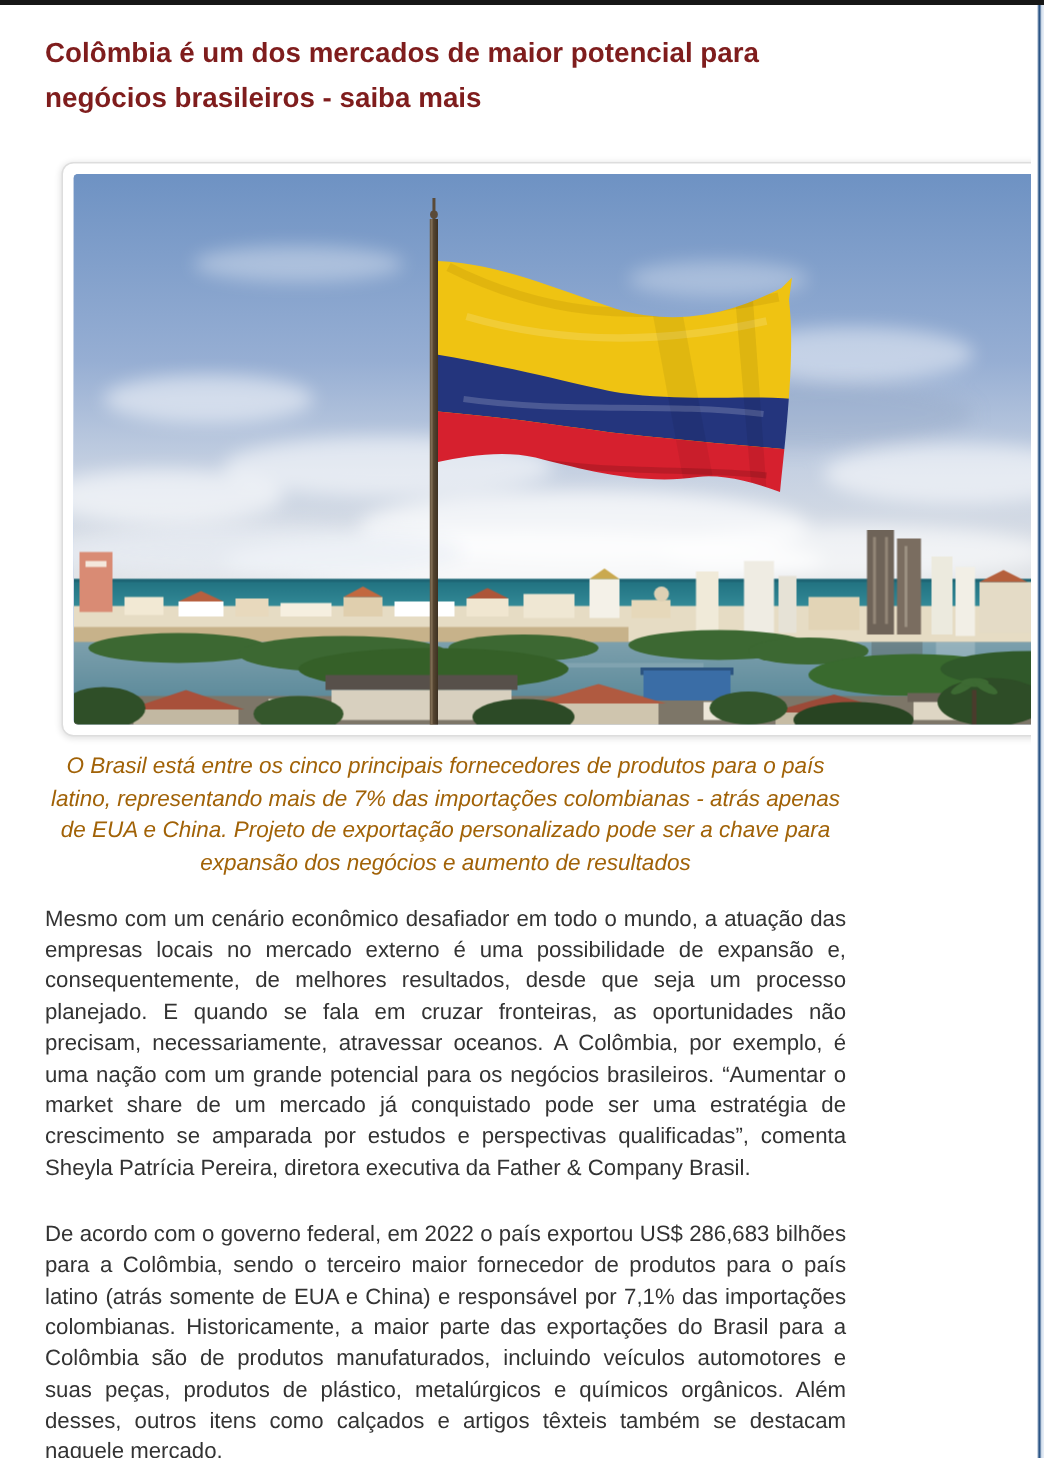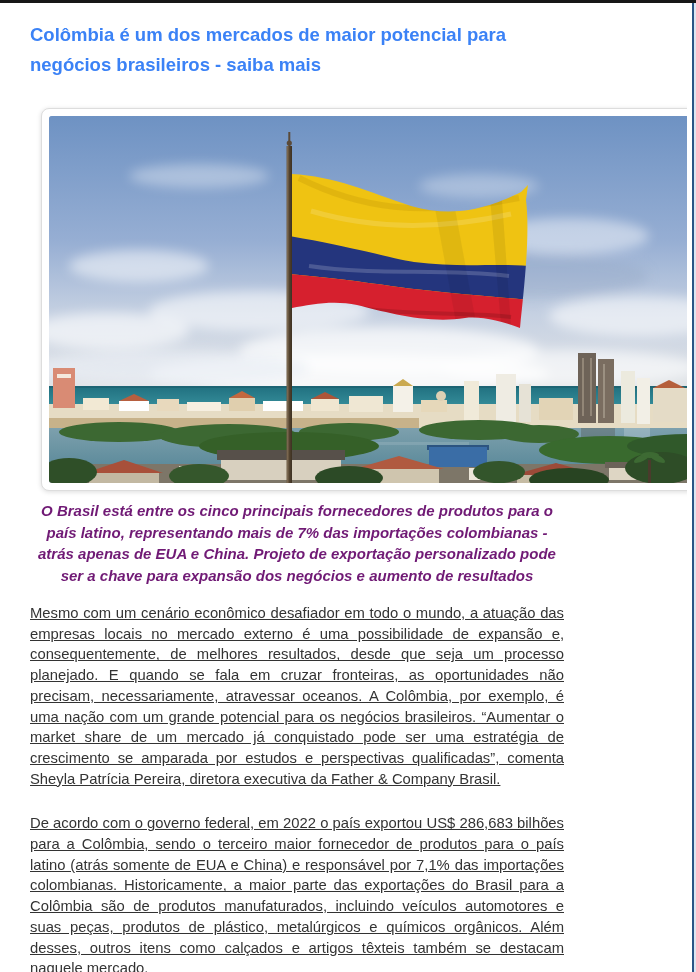--- a/index.html
+++ b/index.html
@@ -22,21 +22,21 @@
     background:var(--accent-border,#2b5586);
   }
   .right-edge .outer{
     position:absolute;top:0;right:0;width:2px;height:100%;
     background:#dce6f2;
   }
   .article{position:relative;}
   h1.page-title{
     margin:20px 30px 16px 30px;
     width:534px;
-    font-size:18.5px;line-height:30px;font-weight:bold;color:#3b82f6;
+    font-size:18.5px;line-height:30px;font-weight:bold;color:#7f1d1d;
   }
   figure.photo-frame{
     margin:28px 0 0 41px;
     width:655px;height:367px;
     padding:7px;
     box-sizing:content-box;
     background:#fff;
     border:1px solid #ddd;
     border-radius:8px;
     box-shadow:0 1px 5px rgba(0,0,0,.14);
@@ -44,27 +44,27 @@
   .photo{
     width:641px;height:367px;border-radius:3px;overflow:hidden;
     background:#9db4d6;
   }
   .photo svg{display:block;width:641px;height:367px;}
   p.caption{
     margin:9px 30px 0 30px;
     width:534px;
     font-style:italic;
     font-size:15px;line-height:21.5px;
-    text-align:center;color:#701a75;font-weight:bold;
+    text-align:center;color:#a16207;
   }
   p.body-text{
     margin:17px 30px 0 30px;
     width:534px;
     font-size:14.8px;line-height:20.7px;
-    text-align:justify;color:#333;text-decoration:underline;
+    text-align:justify;color:#333;
   }
   p.body-text + p.body-text{margin-top:24px;}
 
   
   .flag-yellow{fill:var(--flag-yellow,#efc312);}
   .flag-blue{fill:var(--flag-blue,#24357d);}
   .flag-red{fill:var(--flag-red,#d6202e);}
 </style>
 </head>
 <body>

